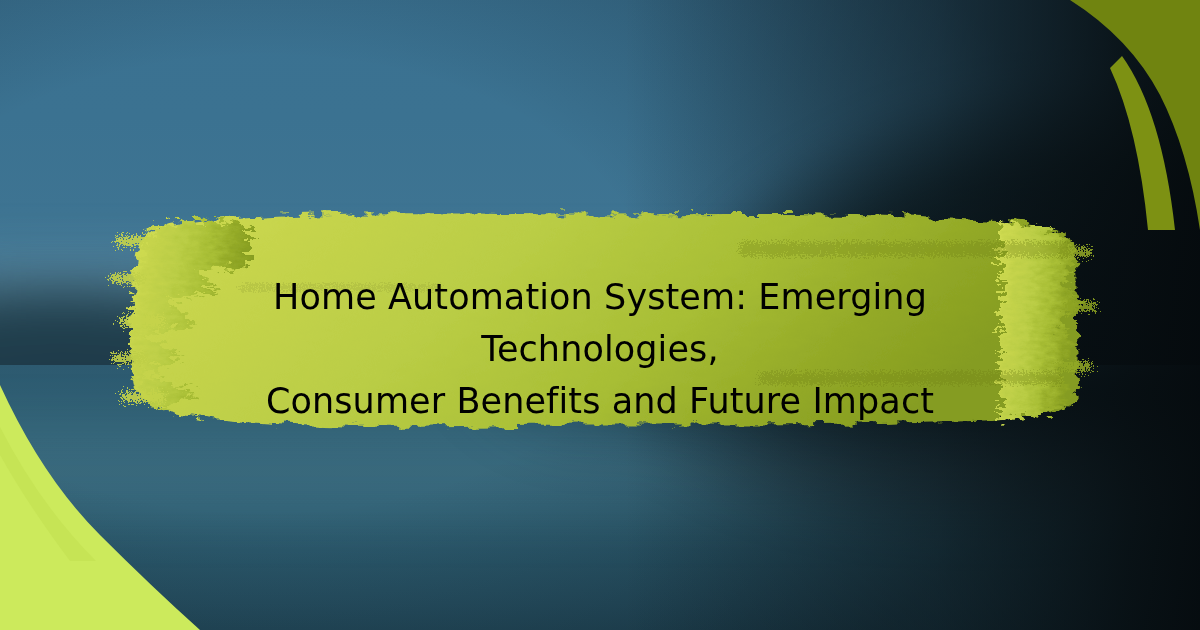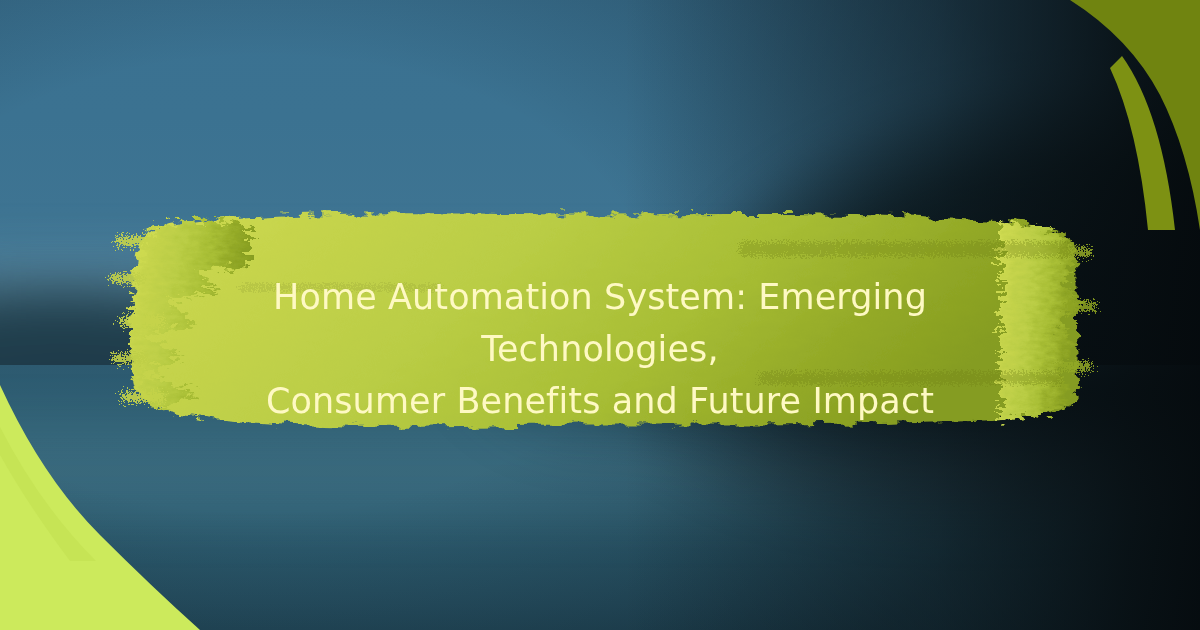--- a/index.html
+++ b/index.html
@@ -146,21 +146,21 @@
     top:272px;
     width:900px;
     text-align:center;
     z-index:6;
   }
   .title {
     font-family:"DejaVu Sans", sans-serif;
     font-size:35px;
     line-height:1.48;
     font-weight:400;
-    color:#fef9c3;
+    color:#000000;
     letter-spacing:.1px;
     white-space:pre-line;
   }
 </style>
 </head>
 <body>
 
 <div class="cover">
 
   <div class="photo">

